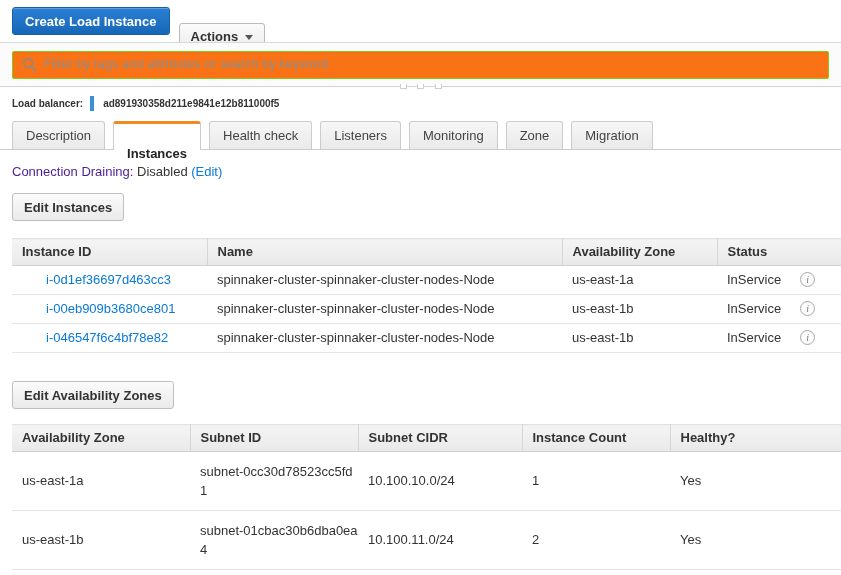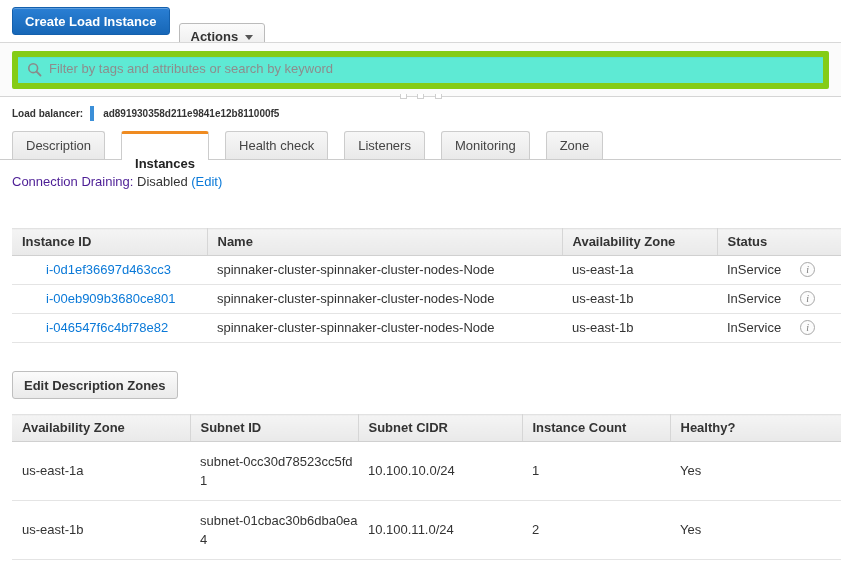--- a/index.html
+++ b/index.html
@@ -66,22 +66,22 @@
   
   .filter-panel {
     border-top: 1px solid #d8d8d8;
     border-bottom: 1px solid #d5d5d5;
     background: #fbfbfb;
     padding: 8px 12px 7px 12px;
     position: relative;
   }
   .filter-input-wrap {
     position: relative;
-    background: #5eead4;
-    border: 6px solid #84cc16;
+    background: #f97316;
+    border: 1px solid #84cc16;
     border-radius: 2px;
     height: 26px;
     box-shadow: 0 1px 1px rgba(0,0,0,0.04) inset;
   }
   .search-icon {
     position: absolute;
     left: 9px;
     top: 5px;
     width: 15px;
     height: 15px;
@@ -155,21 +155,21 @@
     position: relative;
     height: 28px;
     line-height: 27px;
     padding: 0 13px;
     font-size: 13px;
     color: #444444;
     background: linear-gradient(to bottom, #f7f7f7 0%, #e9e9e9 100%);
     border: 1px solid #cccccc;
     border-bottom: 0;
     border-radius: 3px 3px 0 0;
-    margin-right: 16px;
+    margin-right: 8px;
     cursor: pointer;
     box-sizing: border-box;
   }
   .tab.active {
     background: #ffffff;
     font-weight: bold;
     color: #222222;
     height: 29px;
     line-height: 28px;
     margin-bottom: -1px;
@@ -277,31 +277,33 @@
   <span class="lb-title-id">ad891930358d211e9841e12b811000f5</span>
 </div>
 
 <div class="tabs-wrap">
   <div class="tab">Description</div>
   <div class="tab active">Instances</div>
   <div class="tab">Health check</div>
   <div class="tab">Listeners</div>
   <div class="tab">Monitoring</div>
   <div class="tab">Zone</div>
+  <div class="tab">Migration</div>
 </div>
 
 <div class="conn-drain">
   <span class="lbl">Connection Draining:</span>
   <span class="val">Disabled</span>
   <a class="link">(Edit)</a>
 </div>
 
 <div class="section" style="padding-top:14px;">
-
-  <table class="aws" style="margin-top:25px;">
+  <button class="btn-section">Edit Instances</button>
+
+  <table class="aws" style="margin-top:17px;">
     <colgroup>
       <col style="width:195px">
         <col style="width:355px">
         <col style="width:155px">
         <col style="width:124px">
     </colgroup>
     <thead>
       <tr>
         <th>Instance ID</th>
         <th>Name</th>
@@ -347,21 +349,21 @@
             <span>InService</span>
             <span class="info-icon">i</span>
           </span>
         </td>
       </tr>
     </tbody>
   </table>
 </div>
 
 <div class="section" style="padding-top:28px;">
-  <button class="btn-section">Edit Description Zones</button>
+  <button class="btn-section">Edit Availability Zones</button>
 
   <table class="aws" style="margin-top:15px;">
     <colgroup>
       <col style="width:178px">
         <col style="width:168px">
         <col style="width:164px">
         <col style="width:148px">
         <col style="width:171px">
     </colgroup>
     <thead>

